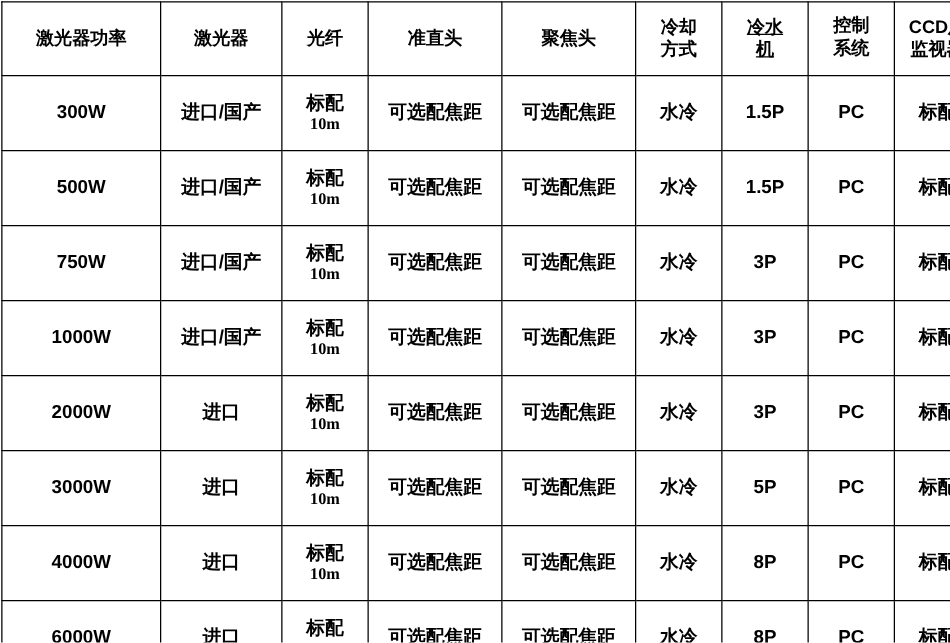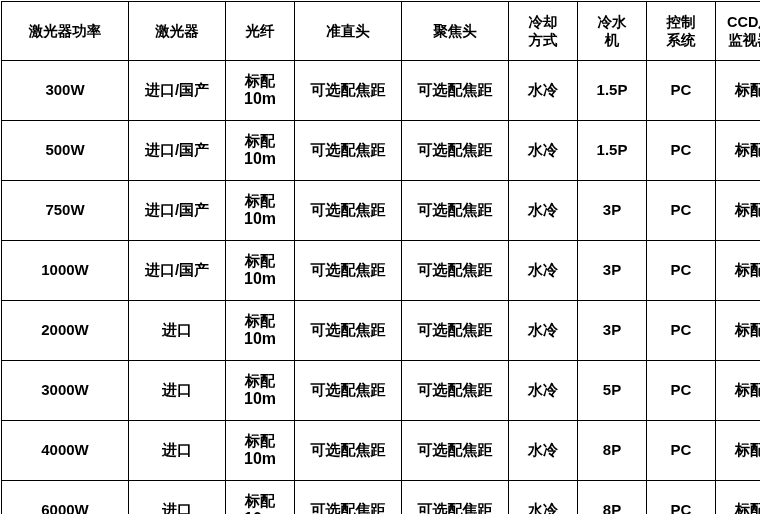--- a/index.html
+++ b/index.html
@@ -36,34 +36,35 @@
     height: 55px;
     font-size: 15px;
   }
   
   .col-power   { width: 124px; }
   .col-laser   { width: 94px;  }
   .col-fiber   { width: 66px;  }
   .col-collim  { width: 104px; }
   .col-focus   { width: 104px; font-family: Liberation Serif, serif; }
   .col-cooling { width: 66px;  }
-  .col-chiller { width: 66px;  }
-  .col-control { width: 66px;  }
+  .col-chiller { width: 66px; text-decoration: underline;  }
+  .col-control { width: 66px; font-family: Liberation Mono, monospace;  }
   .col-ccd     { width: 66px;  }
 
   .th-label {
     display: block;
   }
   .cell-main {
     display: block;
   }
   .cell-sub {
     display: block;
-    font-size: 16px;
+    font-size: 13px;
     margin-top: -1px;
+    font-family: Liberation Serif, serif;
   }
   .smallhead {
     font-size: 14.5px;
   }
 </style>
 </head>
 <body>
 
 <table id="spec-table">
   <thead>

